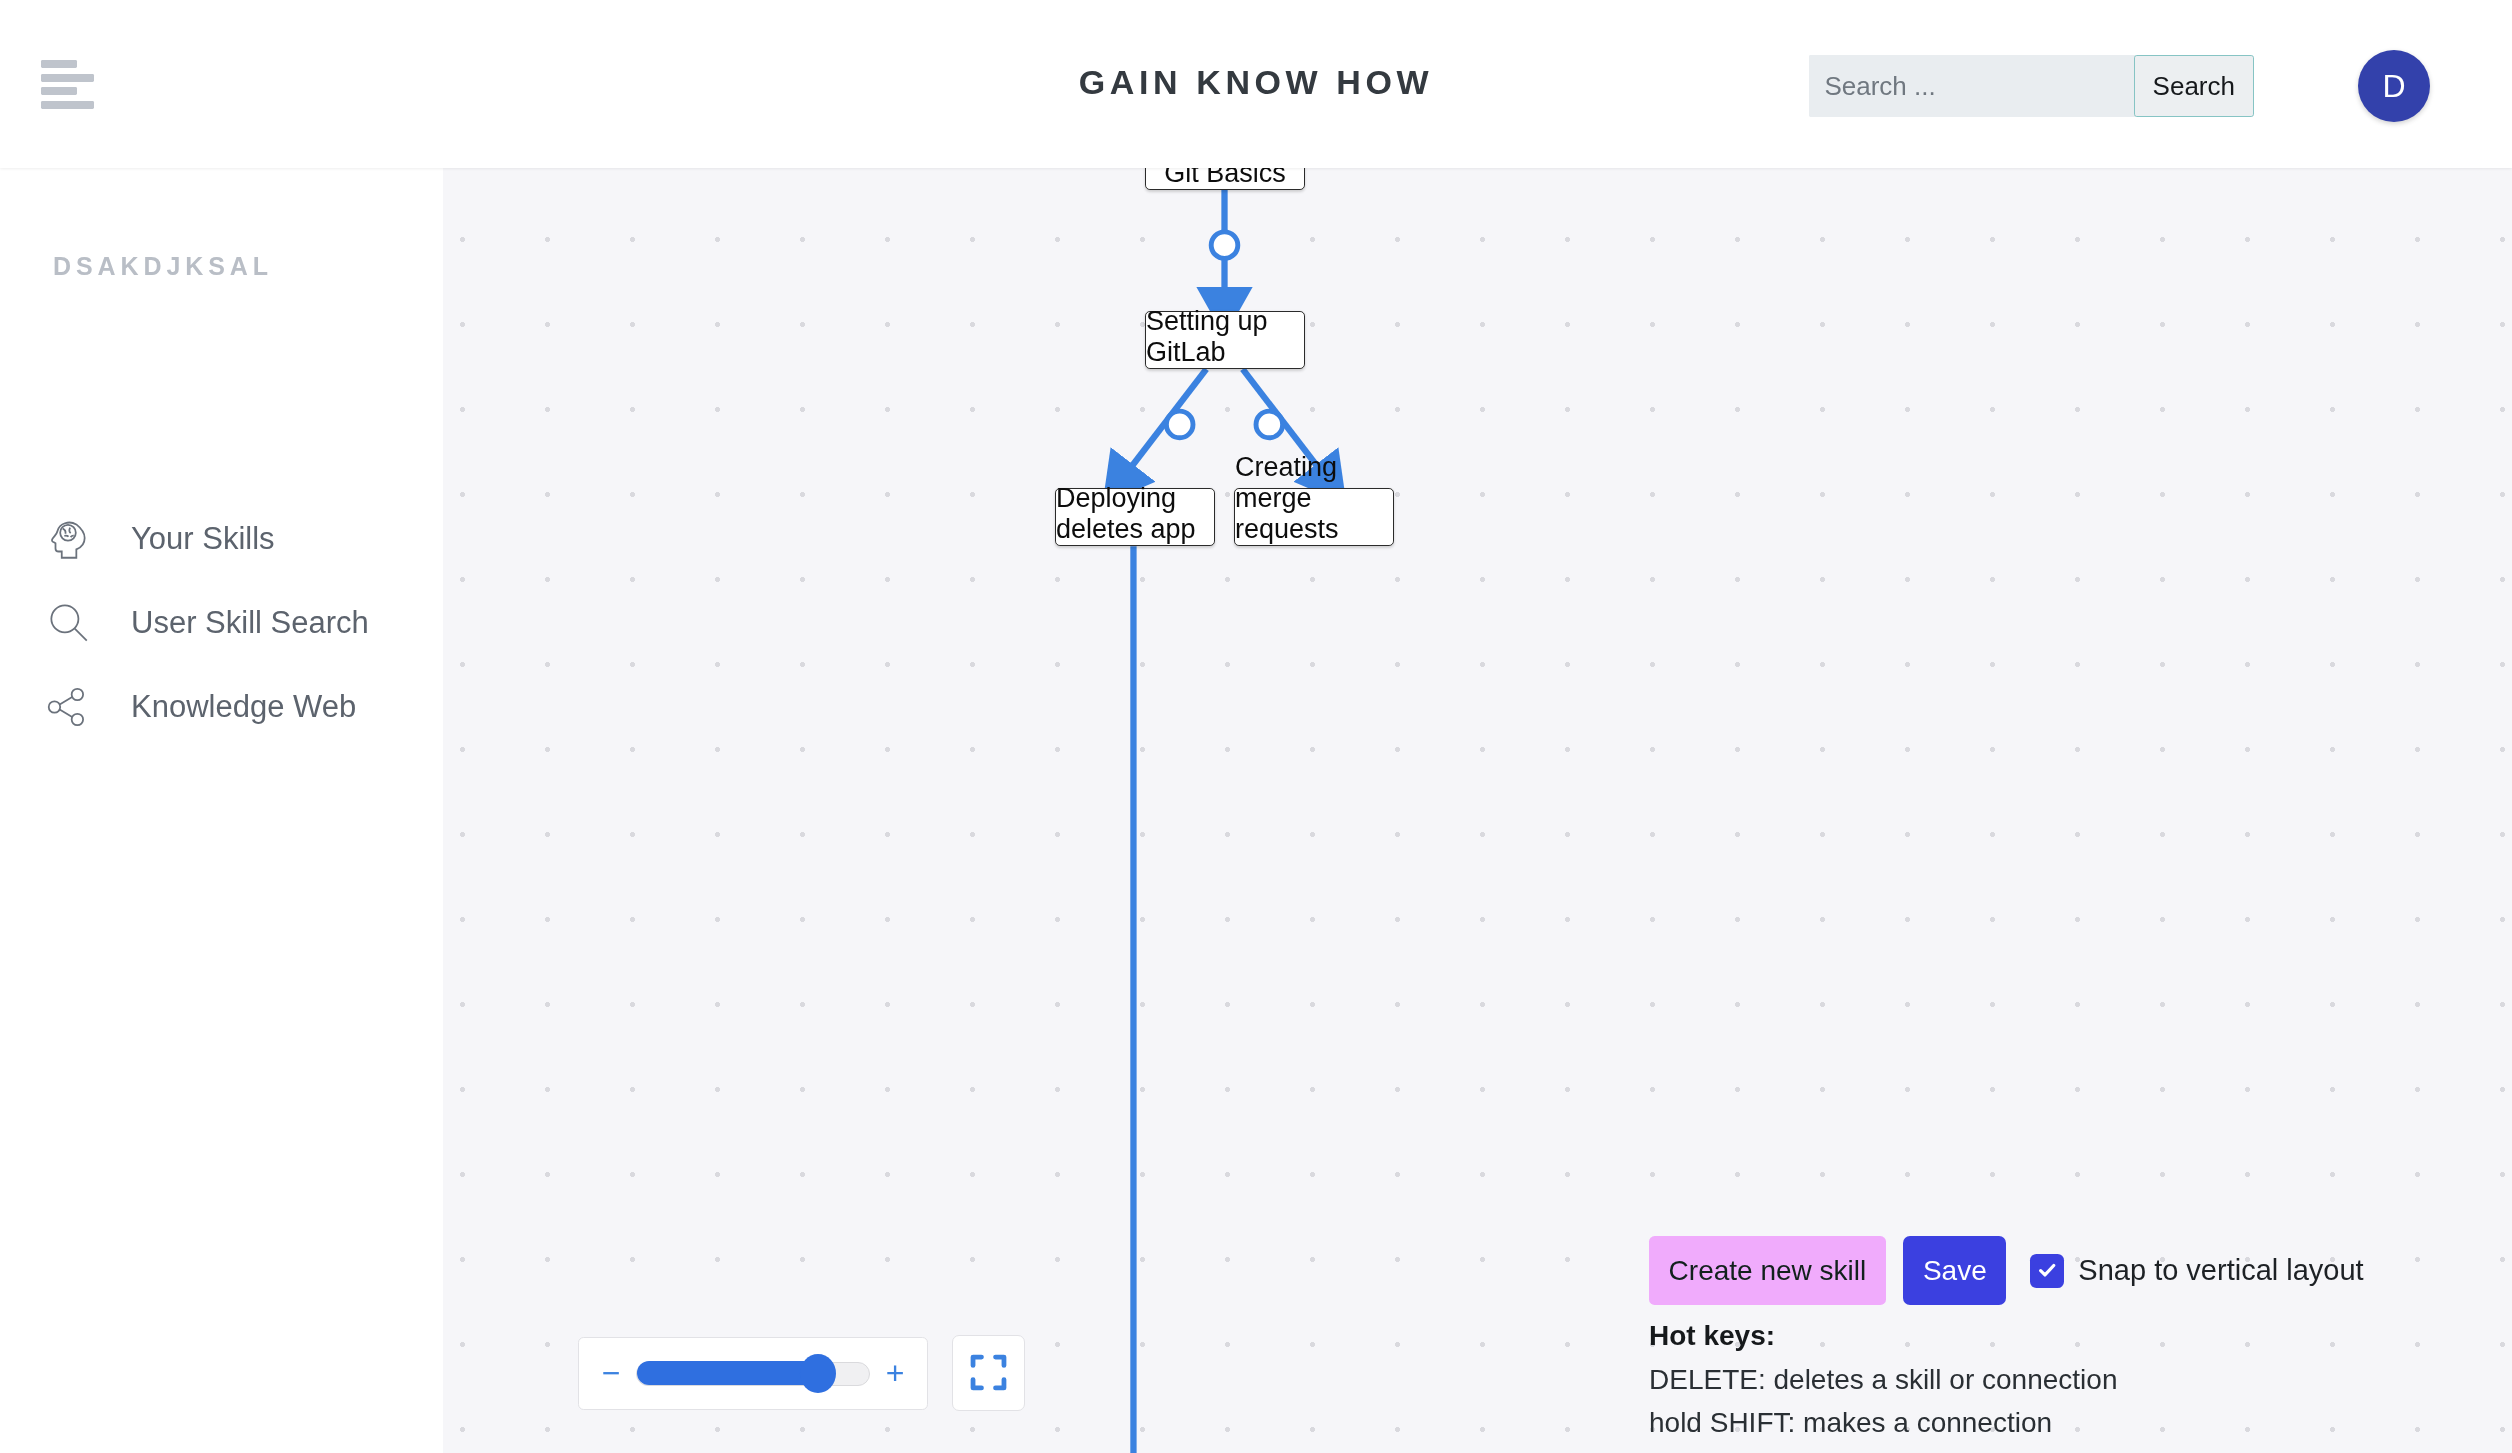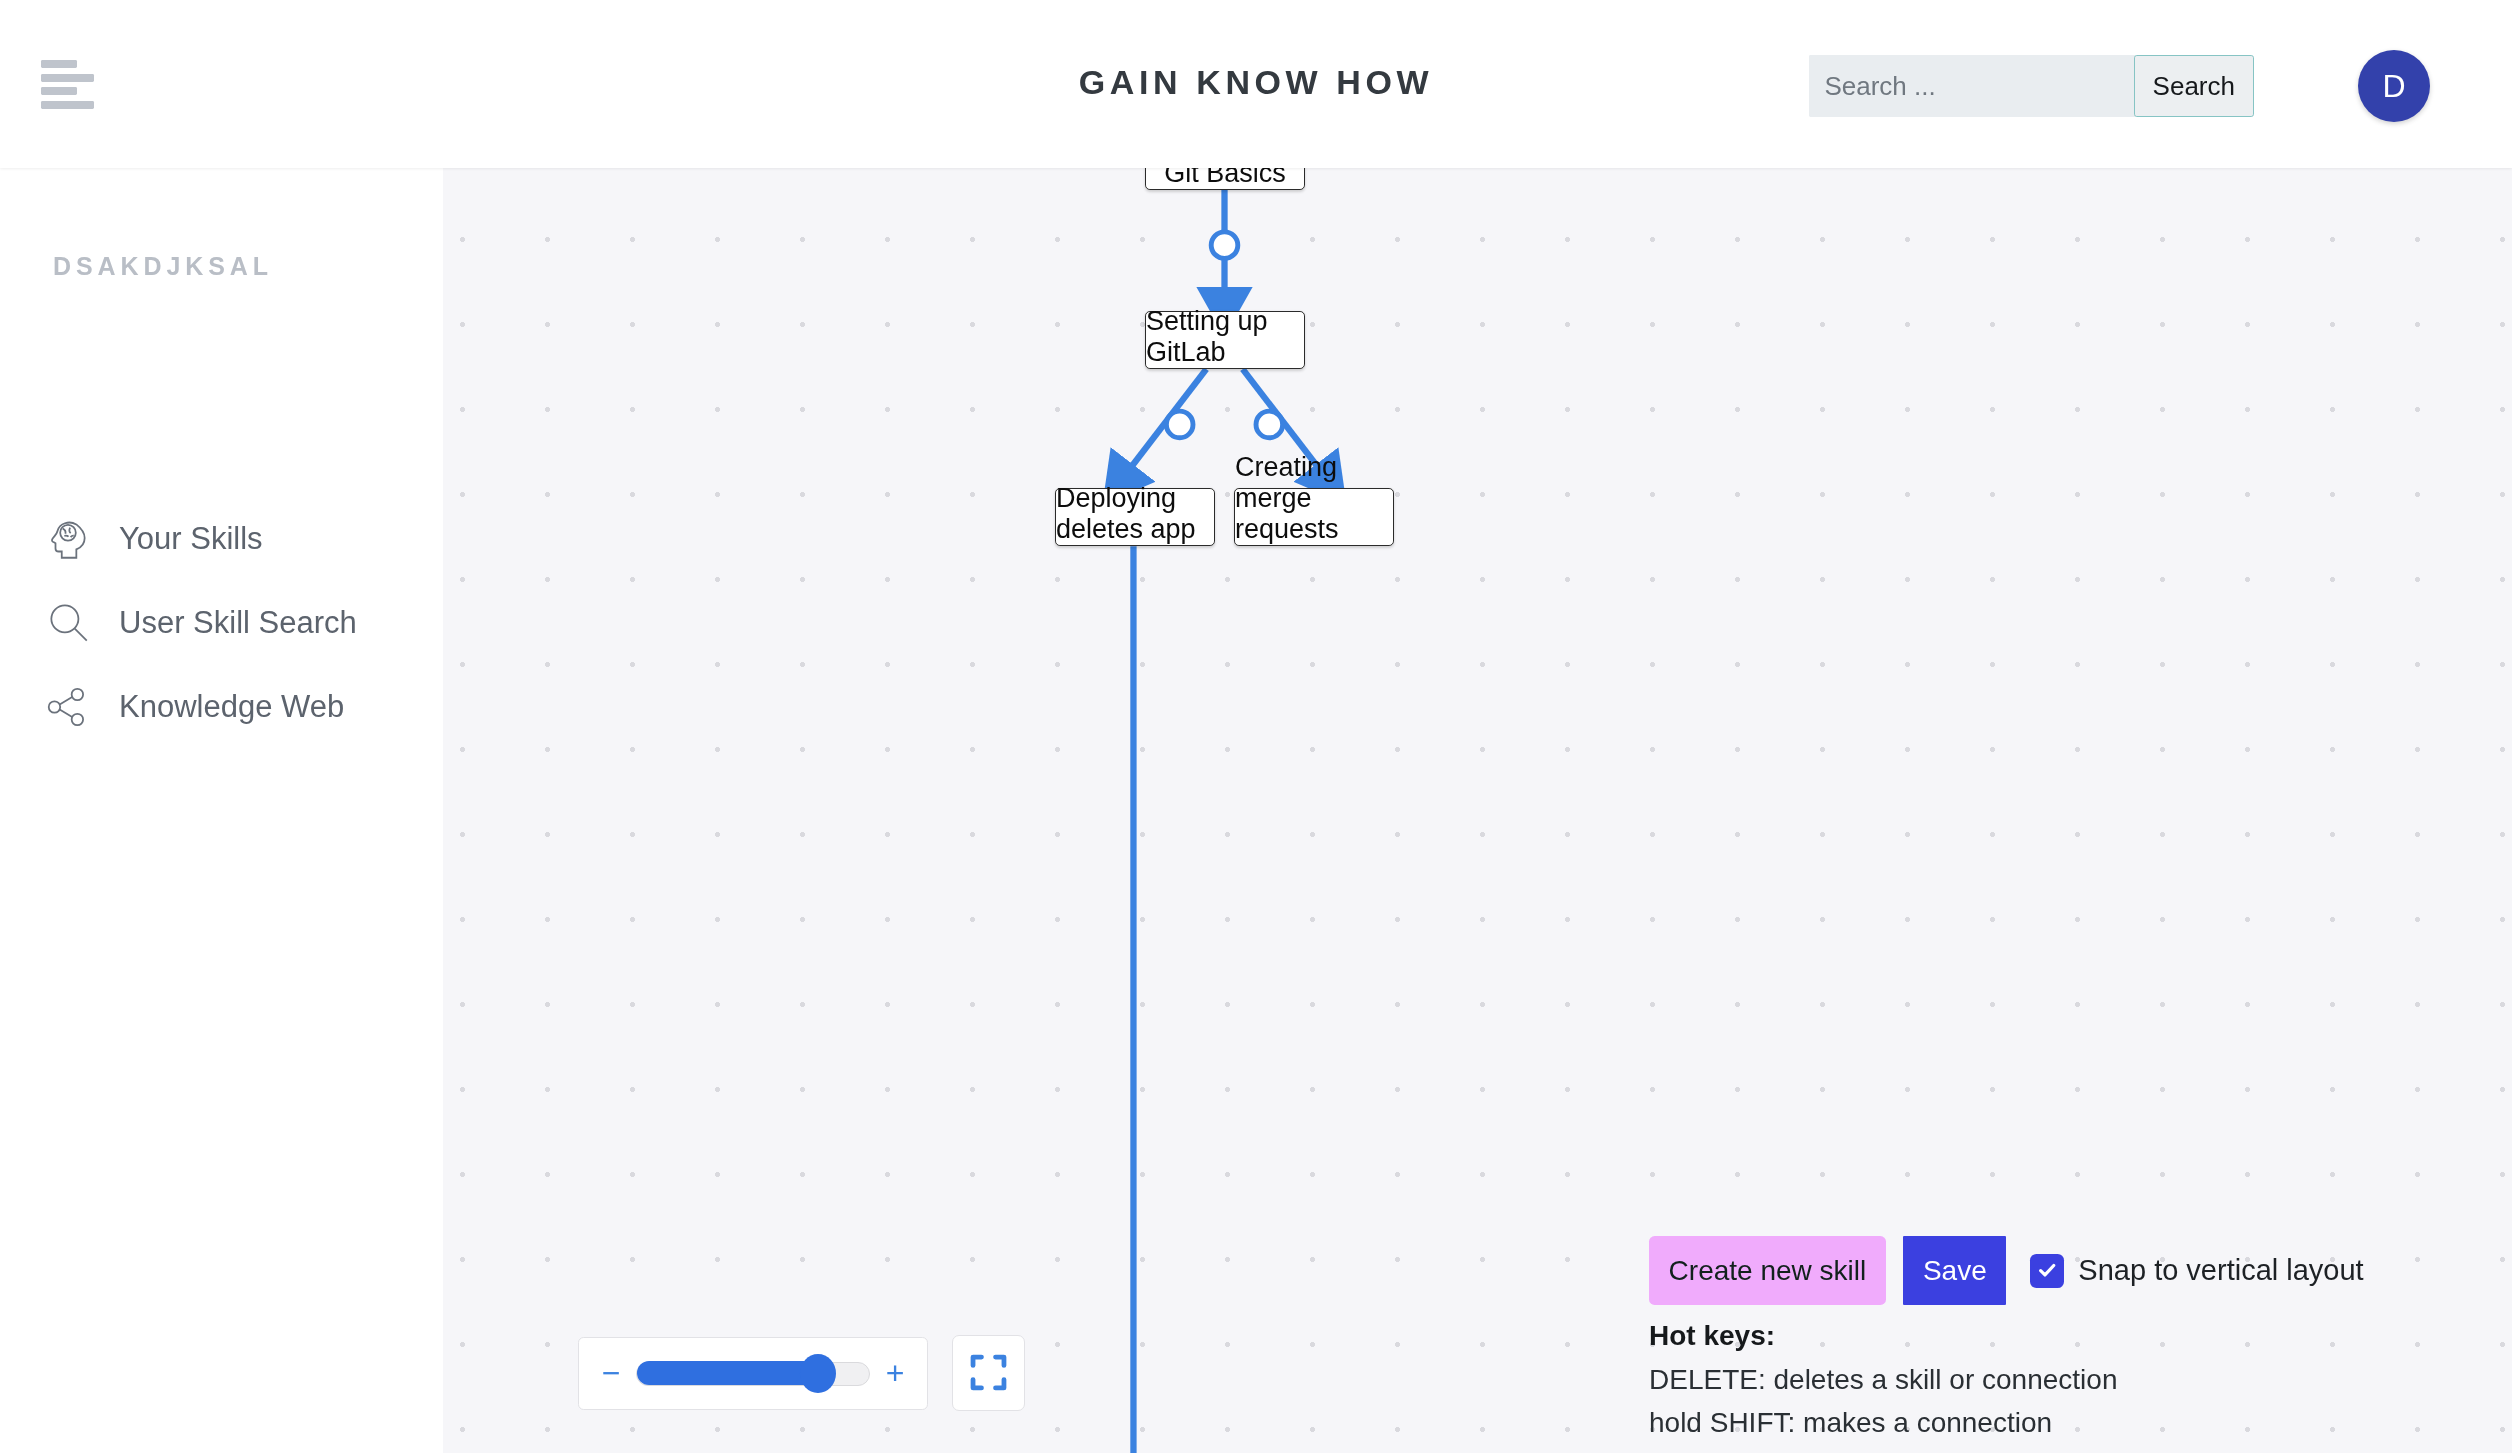--- a/index.html
+++ b/index.html
@@ -84,21 +84,21 @@
     font-size: 25px; font-weight: bold; letter-spacing: 4.9px;
     color: #b9bec6;
   }
   .nav { position: absolute; left: 43px; top: 329px; width: 392px; }
   .nav-item {
     display: flex; align-items: center;
     height: 84px;
     cursor: pointer;
   }
   .nav-icon { width: 60px; display: flex; align-items: center; justify-content: flex-start; }
-  .nav-label { font-size: 31px; color: #5c636d; margin-left: 16px; }
+  .nav-label { font-size: 31px; color: #5c636d; margin-left: 28px; }
 
   
   .canvas {
     position: absolute; left: 443px; top: 168px;
     width: 2070px; height: 1286px;
     background-color: #f6f6f9;
     background-image: radial-gradient(circle, #d9d9de 2.4px, transparent 2.5px);
     background-size: 85px 85px;
     background-position: 62px 29px;
     overflow: hidden;
@@ -155,21 +155,21 @@
   }
   .tools-row { display: flex; align-items: center; }
   .btn-create {
     background: #f0abfc; color: #12211d;
     border: none; border-radius: 5.6px;
     font-size: 28px; font-family: "Liberation Sans", sans-serif;
     padding: 0 19.6px; height: 69px; cursor: pointer;
   }
   .btn-save {
     background: #3b40e0; color: #ffffff;
-    border: none; border-radius: 1px;
+    border: none; border-radius: 7px;
     font-size: 28px; font-family: "Liberation Sans", sans-serif;
     padding: 0 19.6px; height: 69px; margin-left: 17.5px; cursor: pointer;
   }
   .chk-box {
     width: 34px; height: 34px; border-radius: 6.3px;
     background: #3b40e0; margin-left: 24px;
     display: flex; align-items: center; justify-content: center;
     cursor: pointer; flex: none;
   }
   .chk-label { font-size: 29px; color: #1d2125; margin-left: 14px; white-space: nowrap; }

